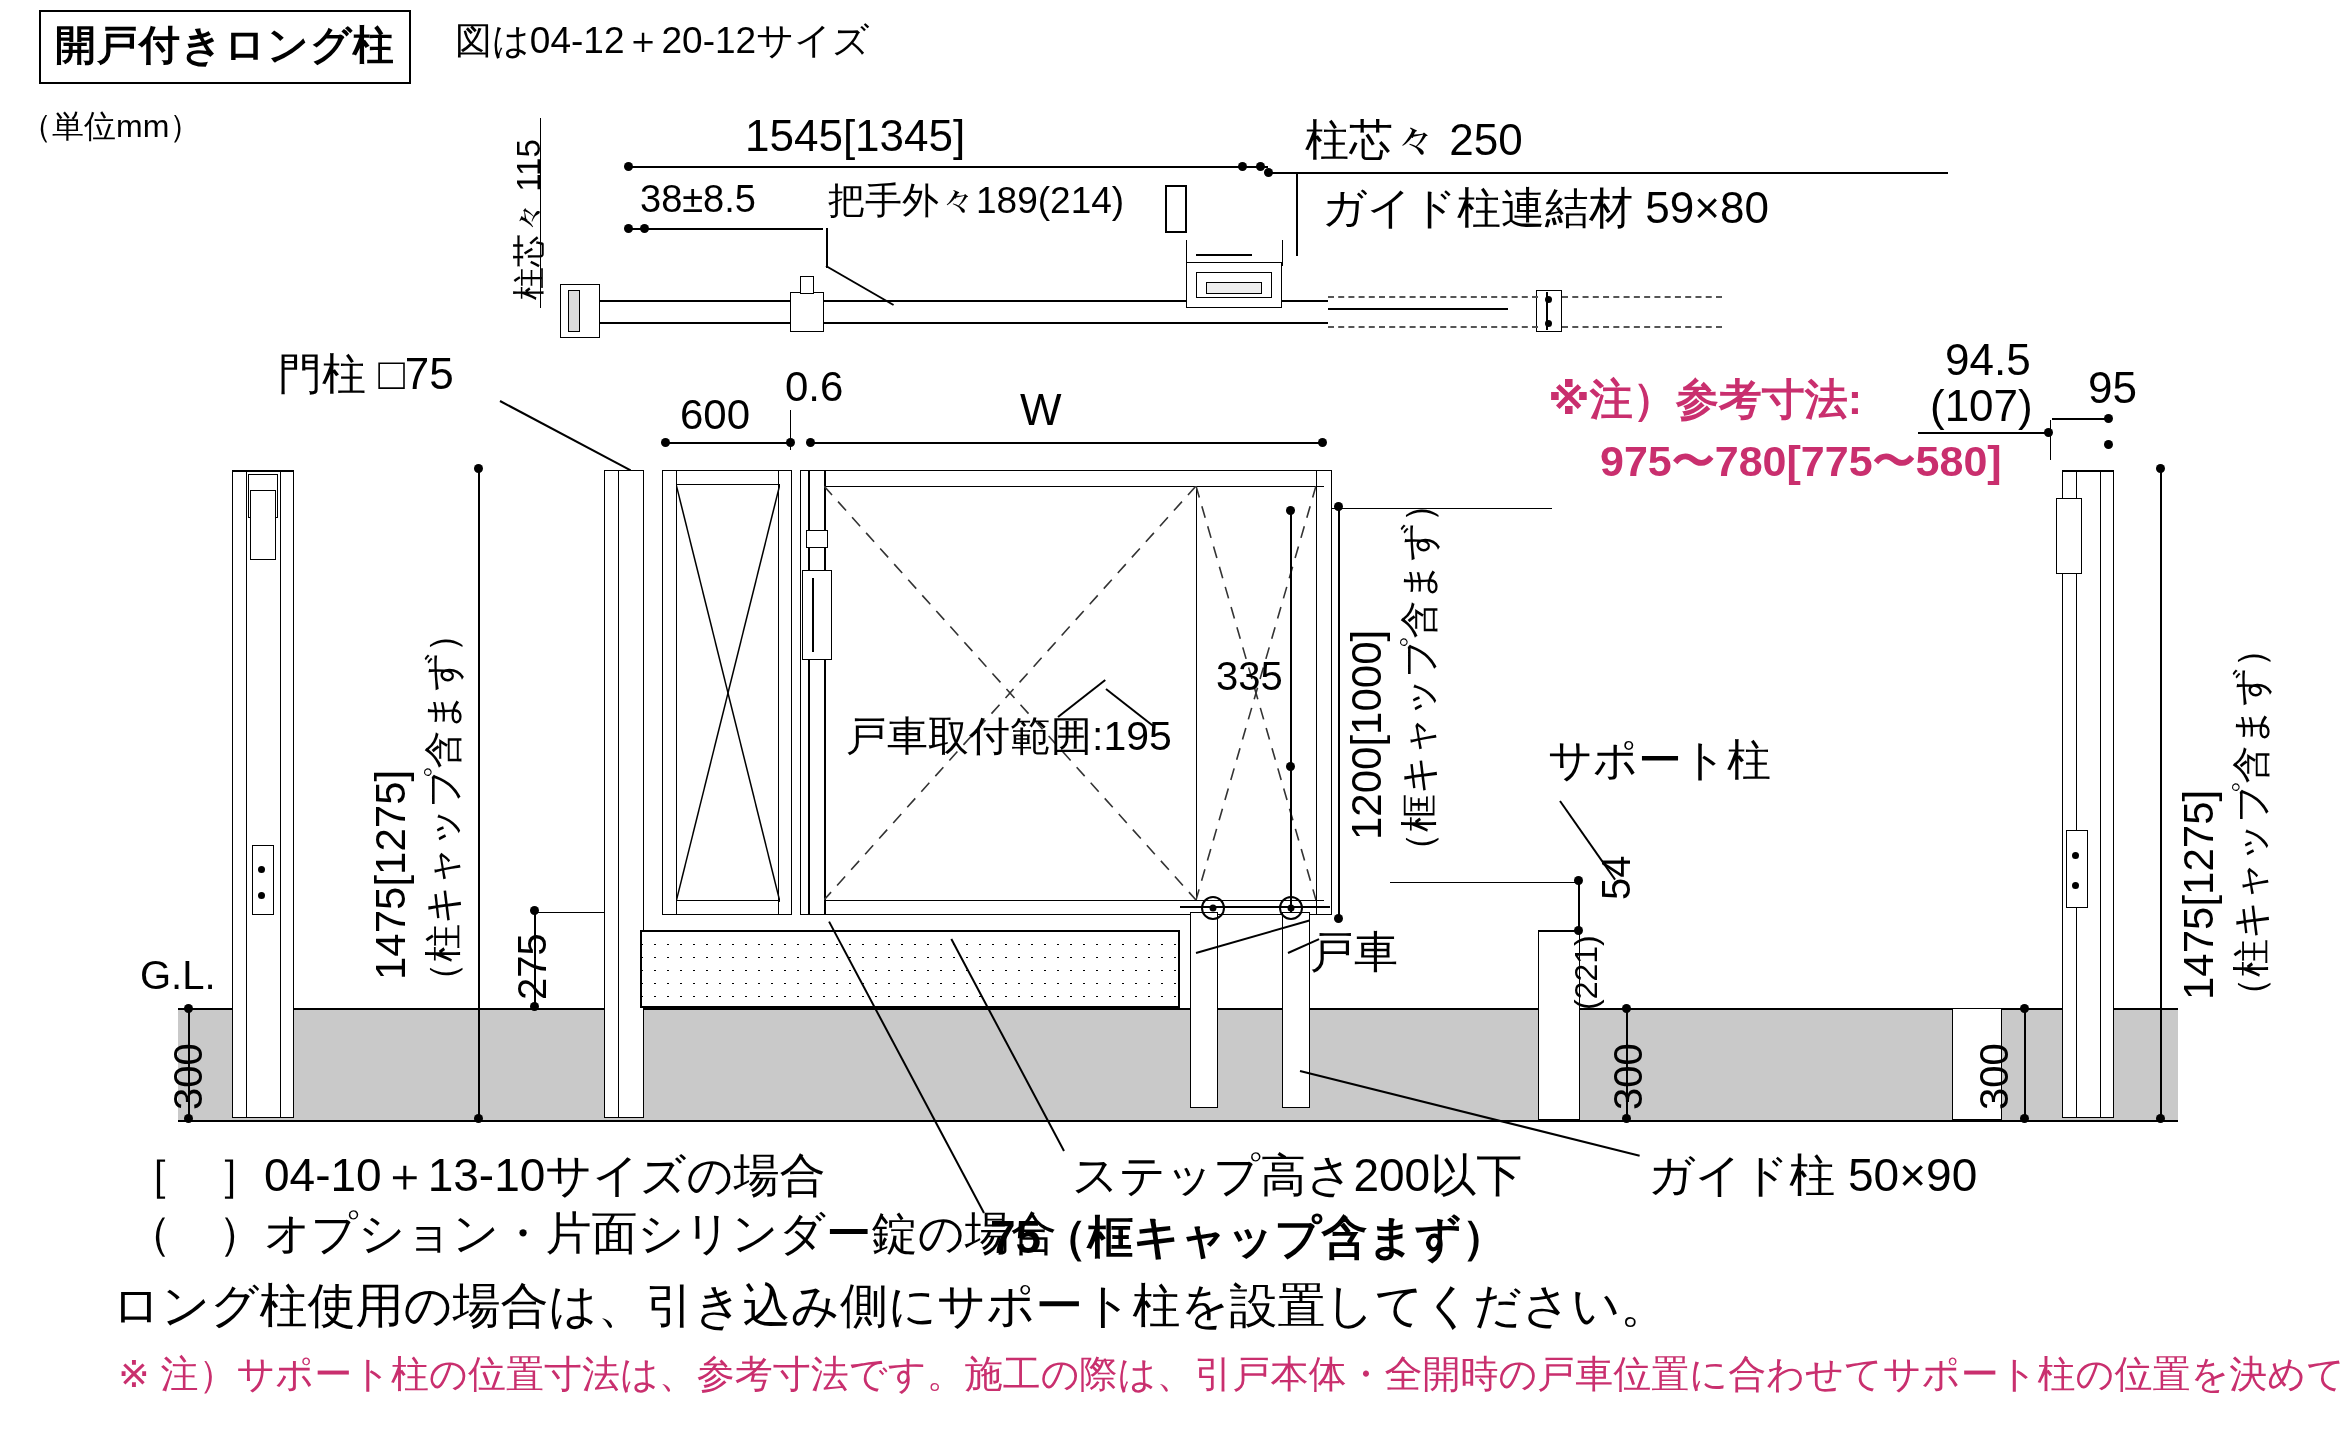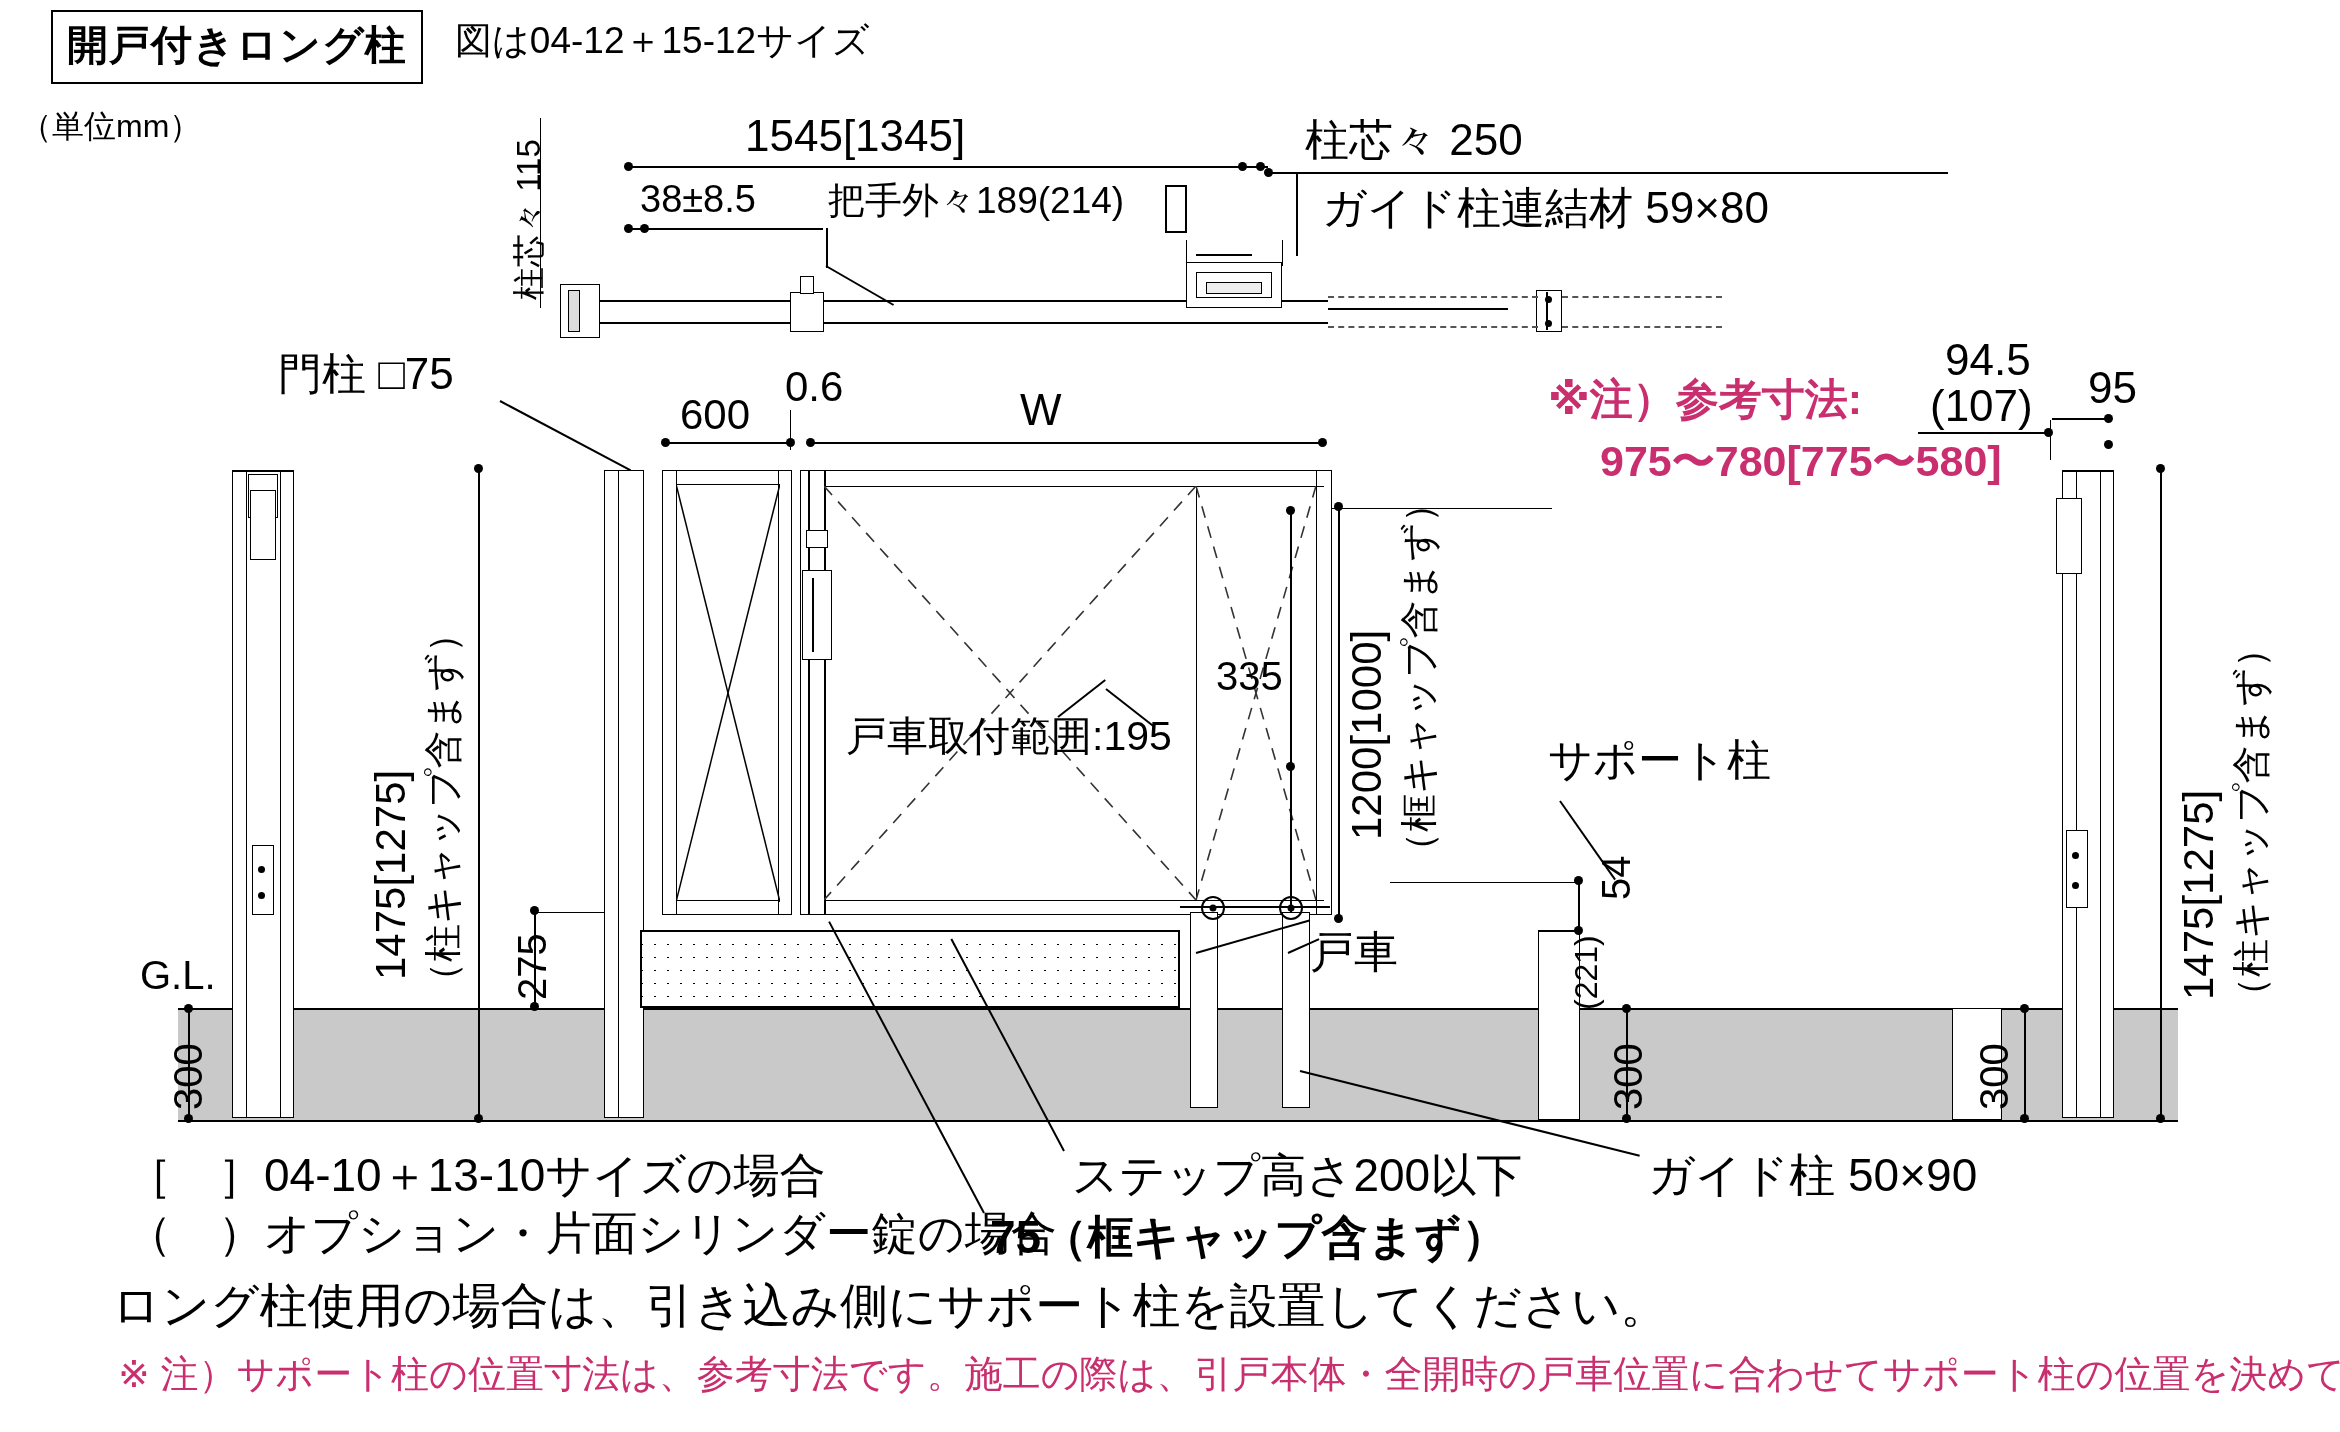--- a/index.html
+++ b/index.html
@@ -28,24 +28,24 @@
   .mesh{position:absolute;background:#fff;border:2px solid #000;box-sizing:border-box;
         background-image:linear-gradient(45deg,#000 1px,transparent 1px),
                          linear-gradient(-45deg,#000 1px,transparent 1px);
         background-size:13px 13px;}
   
   .lead{position:absolute;height:2px;background:#000;transform-origin:0 50%;}
 </style>
 </head>
 <body>
 
-<div class="abs" style="left:30px;top:10px;padding-left:21px;">
+<div class="abs" style="left:18px;top:10px;padding-left:21px;">
   <div id="title-box">開戸付きロング柱</div>
 </div>
-<div class="t" style="left:455px;top:22px;font-size:37px;">図は04-12＋15-12サイズ</div>
+<div class="t" style="left:455px;top:22px;font-size:37px;">図は04-12＋20-12サイズ</div>
 <div class="t" style="left:20px;top:110px;font-size:32px;">（単位mm）</div>
 
 <div class="v90" style="left:512px;top:300px;font-size:33px;">柱芯々 115</div>
 <div class="ln vl" style="left:540px;top:118px;height:190px;"></div>
 
 <div class="t" style="left:745px;top:114px;font-size:44px;">1545[1345]</div>
 <div class="ln hl2" style="left:628px;top:166px;width:640px;"></div>
 <div class="dot" style="left:624px;top:162px;"></div>
 <div class="dot" style="left:1238px;top:162px;"></div>
 <div class="dot" style="left:1256px;top:162px;"></div>

